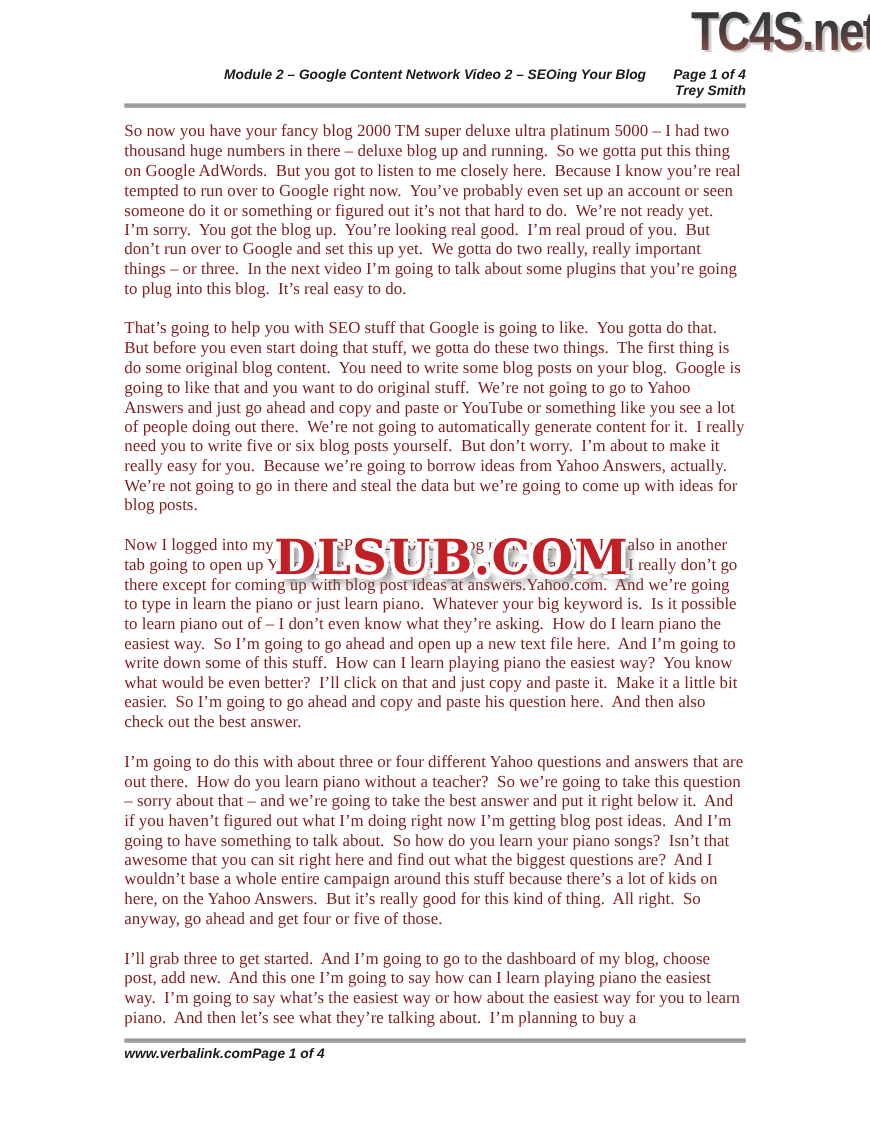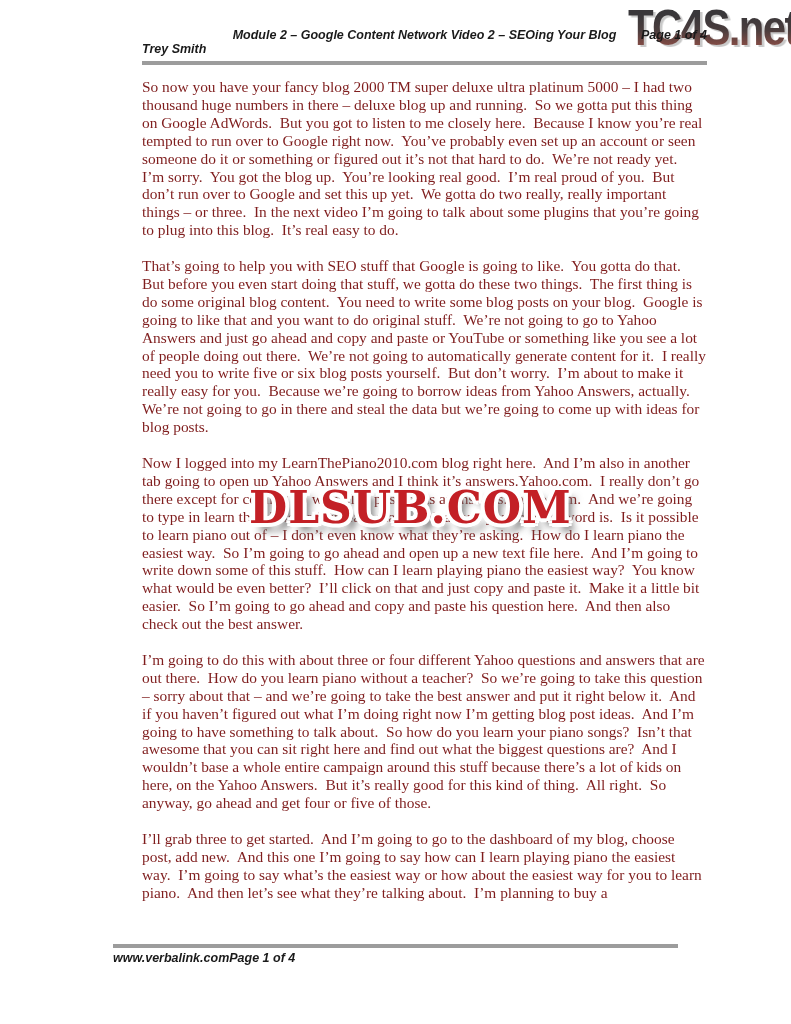--- a/index.html
+++ b/index.html
@@ -19,29 +19,29 @@
     font-size:50px;line-height:44px;
     letter-spacing:-2px;
     transform:scaleX(.84);transform-origin:right center;
     background:linear-gradient(180deg,#39373a 20%,#4a3d3d 55%,#7c4a44 85%,#8f5a52 100%);
     -webkit-background-clip:text;background-clip:text;color:transparent;
     filter:drop-shadow(3px 2px 0 #c9c9c9);
     white-space:nowrap;
   }
 
   
-  .content{position:absolute;left:113px;top:28px;width:565px;margin-left:29px;}
+  .content{position:absolute;left:113px;top:61px;width:565px;}
   .hdr{
     font-family:"Liberation Sans", sans-serif;
     font-weight:bold;font-style:italic;
     font-size:12.5px;line-height:14px;color:#1a1a1a;
   }
   .hdr-row{position:relative;text-align:center;}
   .hdr-page{position:absolute;right:0;top:0;}
-  .hdr-author{text-align:left;}
+  .hdr-author{text-align:right;}
   .rule{height:4px;background:#9c9c9c;margin-top:5px;}
 
   
   .doc-body{margin-top:13px;}
   .doc-body p{
     margin:0;
     font-size:15.4px;line-height:17.9px;color:#7f1d1d;
     white-space:pre-wrap;
     text-align:left;
   }

